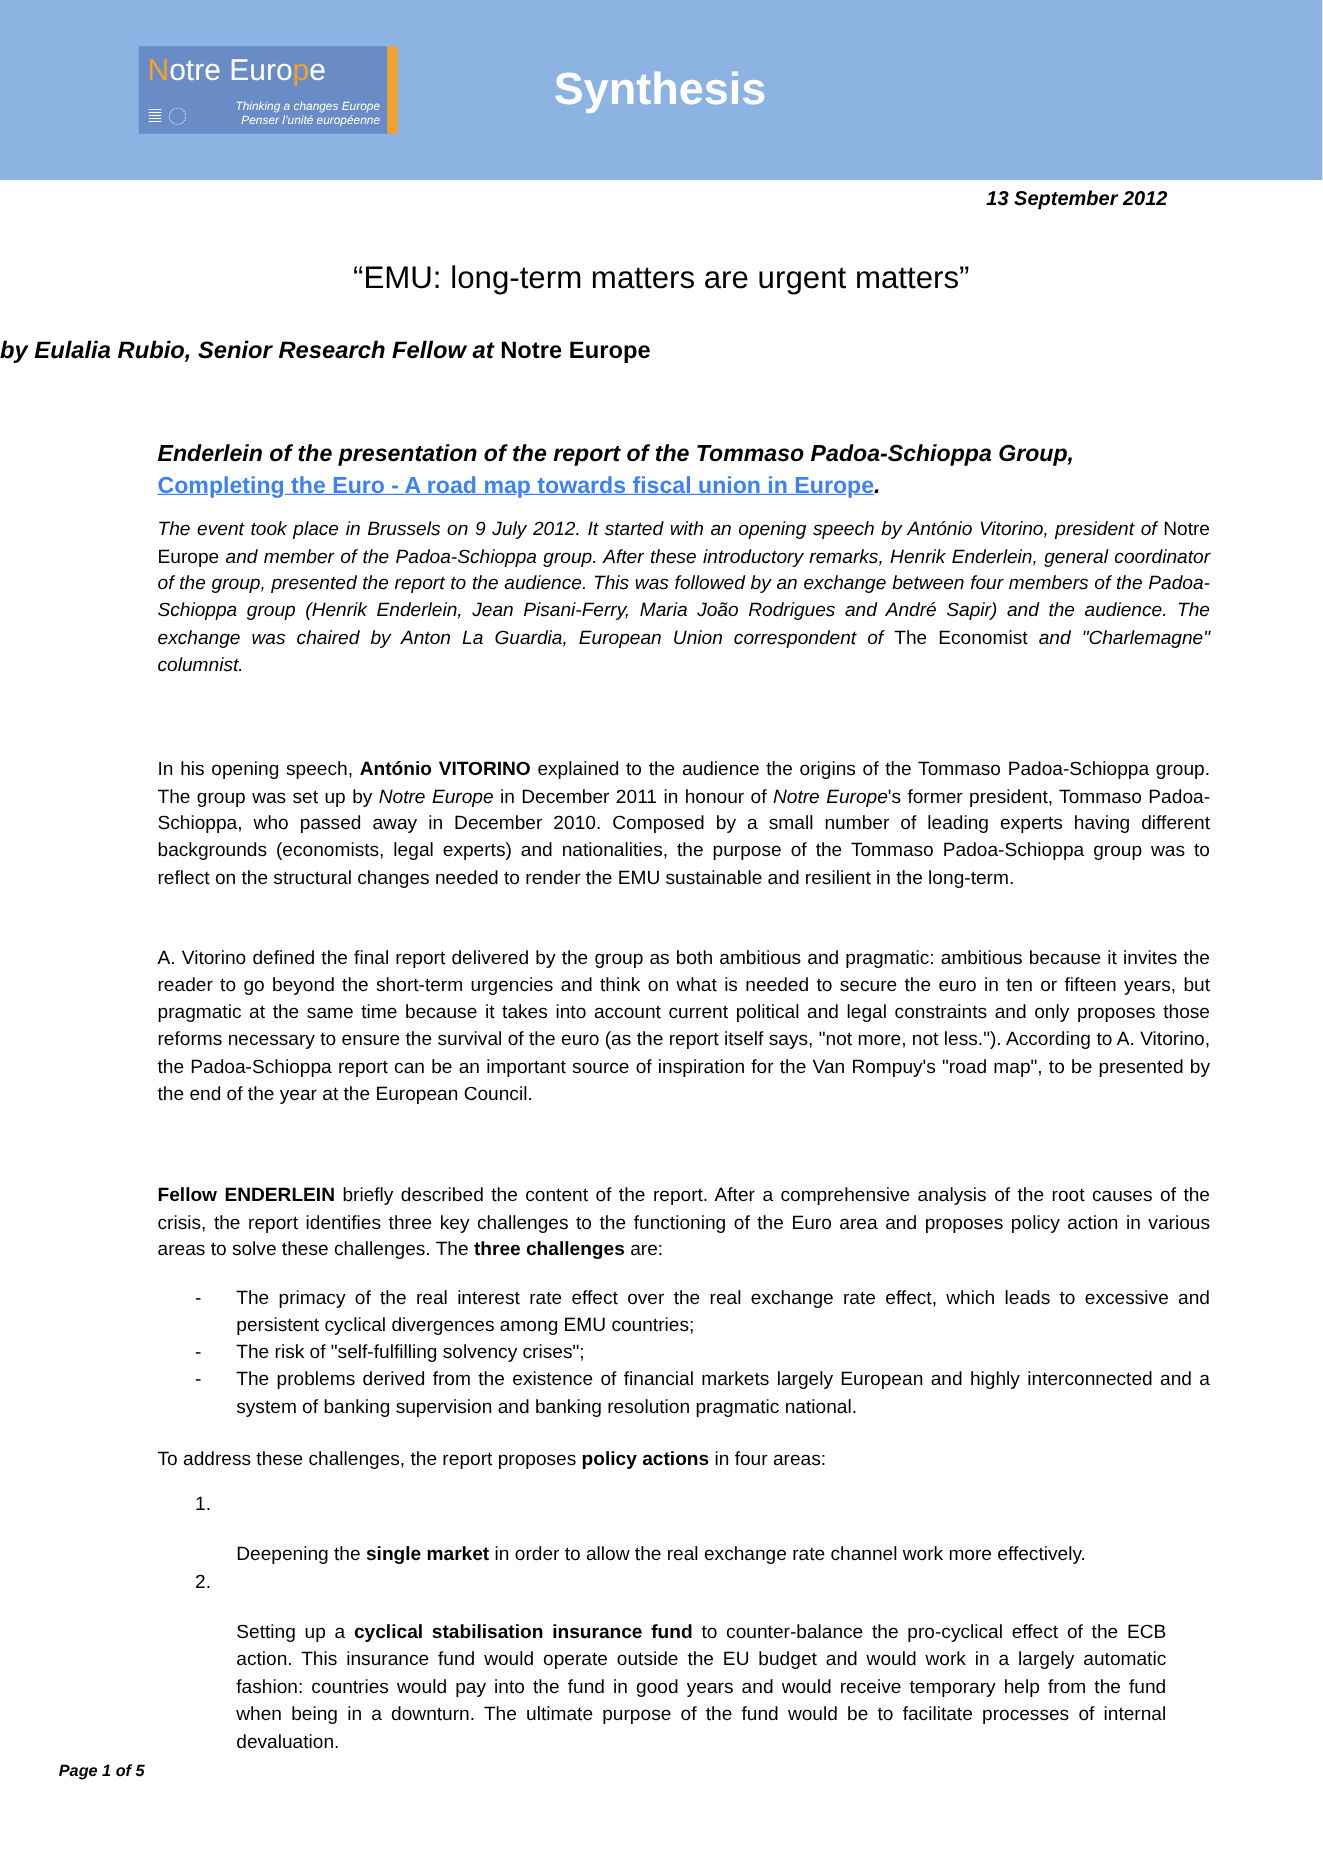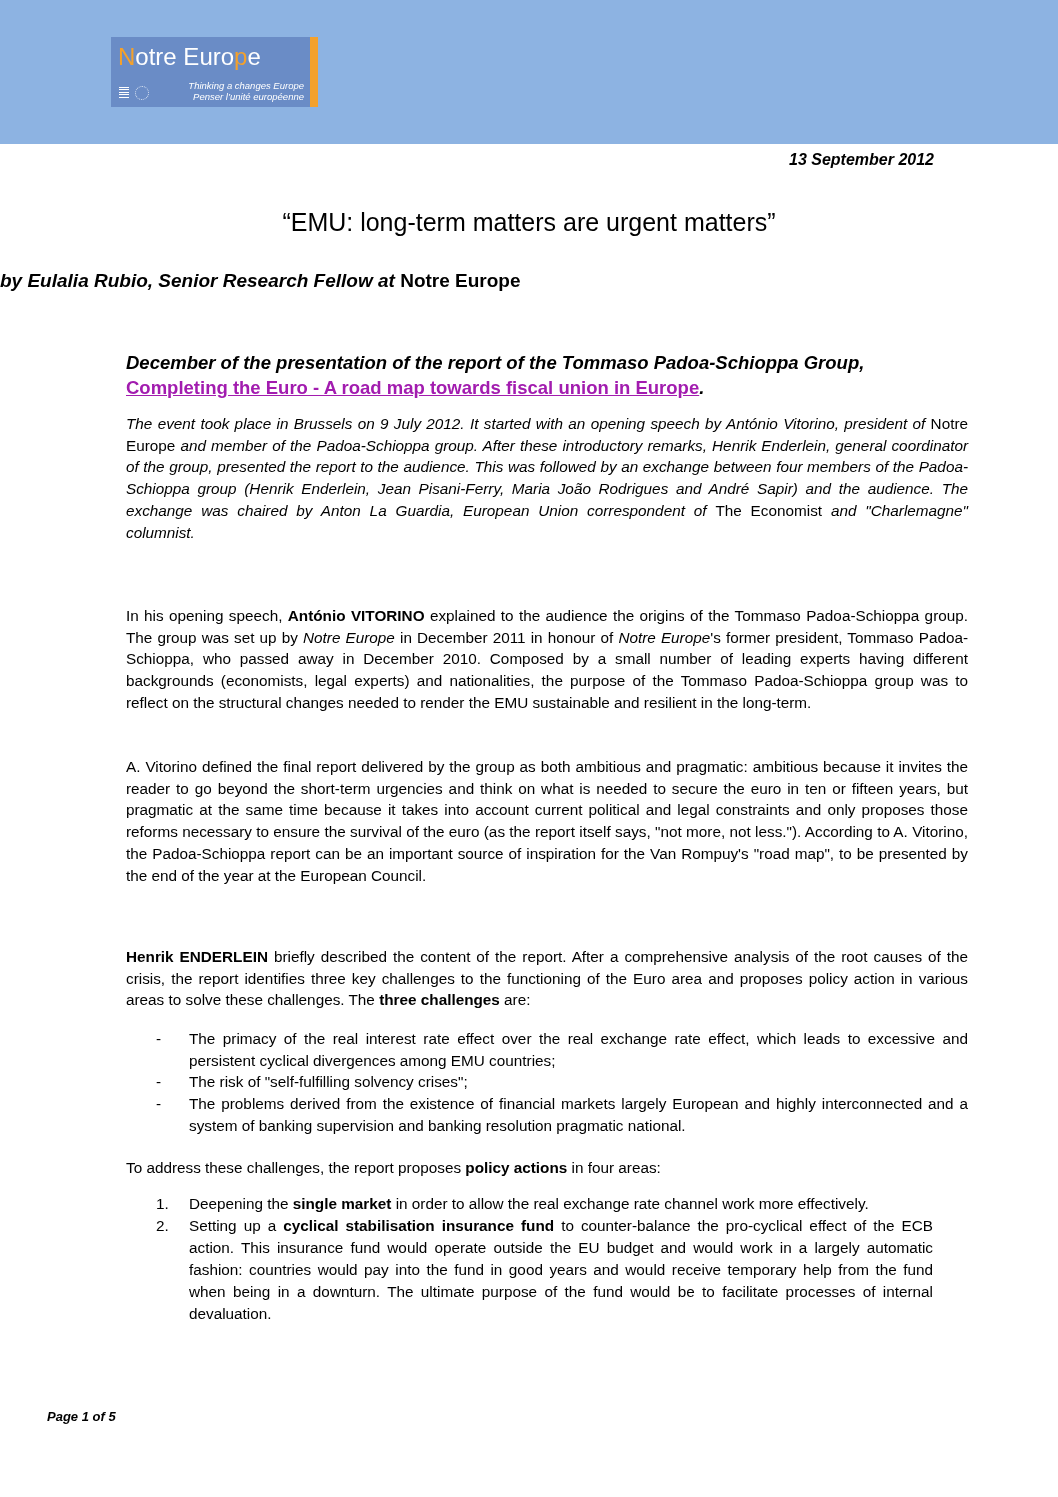--- a/index.html
+++ b/index.html
@@ -14,71 +14,72 @@
   .logo-doc-icon { position: absolute; left: 8px; top: 50px; width: 10px; height: 12px;
     background: repeating-linear-gradient(#fff 0 1px, transparent 1px 2.5px); }
   .logo-stars-icon { position: absolute; left: 24px; top: 49px; width: 12px; height: 12px; border: 1px dotted #dfe8f5; border-radius: 50%; }
   .synthesis-title { position: absolute; left: 443px; top: 50px; font-size: 36px; font-weight: bold; color: #fff; }
   .date { position: absolute; right: 124px; top: 151px; font-size: 16px; font-style: italic; font-weight: bold; }
   .doc-title { position: absolute; left: 0; width: 1058px; top: 208px; text-align: center; font-size: 25px; font-weight: normal; }
   .byline { position: absolute; left: 0; width: 1058px; top: 270px; text-align: left; font-size: 19px; font-weight: bold; }
   .byline i { font-style: italic; }
   .content { position: absolute; left: 126px; width: 842px; font-size: 15.3px; line-height: 21.7px; text-align: justify; }
   .intro-head { top: 350px; font-size: 18.5px; font-weight: bold; font-style: italic; line-height: 25px; }
-  .intro-head a { color: #a21caf; text-decoration: underline; font-style: normal; }
+  .intro-head a { color: #3b82f6; text-decoration: underline; font-style: normal; }
   .intro-body { top: 413px; font-style: italic; }
   .intro-body .up { font-style: normal; }
   .p1 { top: 605px; }
   .p2 { top: 756px; }
   .p3 { top: 946px; }
   .list-dash { position: absolute; left: 126px; width: 842px; top: 1028px; font-size: 15.3px; line-height: 21.7px; }
   .dash-item { display: flex; text-align: justify; }
   .dash-mark { width: 63px; flex: 0 0 63px; padding-left: 30px; box-sizing: border-box; }
   .dash-text { flex: 1; }
   .p4 { top: 1157px; }
   .list-num { position: absolute; left: 126px; width: 807px; top: 1193px; font-size: 15.3px; line-height: 22px; }
   .num-item { display: flex; text-align: justify; margin-bottom: 0px; }
   .num-mark { width: 63px; flex: 0 0 63px; padding-left: 30px; box-sizing: border-box; }
-  .num-text { flex: 1; }
+  .num-text { flex: 1; margin-top: 40px; }
   .footer { position: absolute; left: 0; width: 1058px; top: 1409px; text-align: left; font-size: 13px; font-weight: bold; font-style: italic; padding-left: 47px; }
 </style>
 </head>
 <body>
 
 <div class="header">
   <div class="logo">
     <div class="logo-name"><span class="acc">N</span><span>otre Euro</span><span class="acc">p</span><span>e</span></div>
     <span class="logo-doc-icon"></span>
     <span class="logo-stars-icon"></span>
     <div class="logo-tag">
       <div>Thinking a changes Europe</div>
       <div>Penser l’unité européenne</div>
     </div>
   </div>
   <div class="logo-bar"></div>
+  <div class="synthesis-title">Synthesis</div>
 </div>
 
 <div class="date">13 September 2012</div>
 
 <div class="doc-title">“EMU: long-term matters are urgent matters”</div>
 
 <div class="byline"><i>by Eulalia Rubio, Senior Research Fellow at </i><span>Notre Europe</span></div>
 
 <div class="content intro-head">
-  <span>December of the presentation of the report of the Tommaso Padoa-Schioppa Group,</span><br>
+  <span>Enderlein of the presentation of the report of the Tommaso Padoa-Schioppa Group,</span><br>
   <a href="#">Completing the Euro - A road map towards fiscal union in Europe</a><span>.</span>
 </div>
 
 <div class="content intro-body"><span>The event took place in Brussels on 9 July 2012. It started with an opening speech by António Vitorino, president of </span><span class="up">Notre Europe</span><span> and member of the Padoa-Schioppa group. After these introductory remarks, Henrik Enderlein, general coordinator of the group, presented the report to the audience. This was followed by an exchange between four members of the Padoa-Schioppa group (Henrik Enderlein, Jean Pisani-Ferry, Maria João Rodrigues and André Sapir) and the audience. The exchange was chaired by Anton La Guardia, European Union correspondent of </span><span class="up">The Economist</span><span> and "Charlemagne" columnist.</span></div>
 
 <div class="content p1"><span>In his opening speech, </span><b>António VITORINO</b><span> explained to the audience the origins of the Tommaso Padoa-Schioppa group. The group was set up by </span><i>Notre Europe</i><span> in December 2011 in honour of </span><i>Notre Europe</i><span>'s former president, Tommaso Padoa-Schioppa, who passed away in December 2010. Composed by a small number of leading experts having different backgrounds (economists, legal experts) and nationalities, the purpose of the Tommaso Padoa-Schioppa group was to reflect on the structural changes needed to render the EMU sustainable and resilient in the long-term.</span></div>
 
 <div class="content p2">A. Vitorino defined the final report delivered by the group as both ambitious and pragmatic: ambitious because it invites the reader to go beyond the short-term urgencies and think on what is needed to secure the euro in ten or fifteen years, but pragmatic at the same time because it takes into account current political and legal constraints and only proposes those reforms necessary to ensure the survival of the euro (as the report itself says, "not more, not less."). According to A. Vitorino, the Padoa-Schioppa report can be an important source of inspiration for the Van Rompuy's "road map", to be presented by the end of the year at the European Council.</div>
 
-<div class="content p3"><b>Henrik ENDERLEIN</b><span> briefly described the content of the report. After a comprehensive analysis of the root causes of the crisis, the report identifies three key challenges to the functioning of the Euro area and proposes policy action in various areas to solve these challenges. The </span><b>three challenges</b><span> are:</span></div>
+<div class="content p3"><b>Fellow ENDERLEIN</b><span> briefly described the content of the report. After a comprehensive analysis of the root causes of the crisis, the report identifies three key challenges to the functioning of the Euro area and proposes policy action in various areas to solve these challenges. The </span><b>three challenges</b><span> are:</span></div>
 
 <div class="list-dash">
   <div class="dash-item">
       <span class="dash-mark">-</span>
       <span class="dash-text">The primacy of the real interest rate effect over the real exchange rate effect, which leads to excessive and persistent cyclical divergences among EMU countries;</span>
     </div>
   <div class="dash-item">
       <span class="dash-mark">-</span>
       <span class="dash-text">The risk of "self-fulfilling solvency crises";</span>
     </div>

